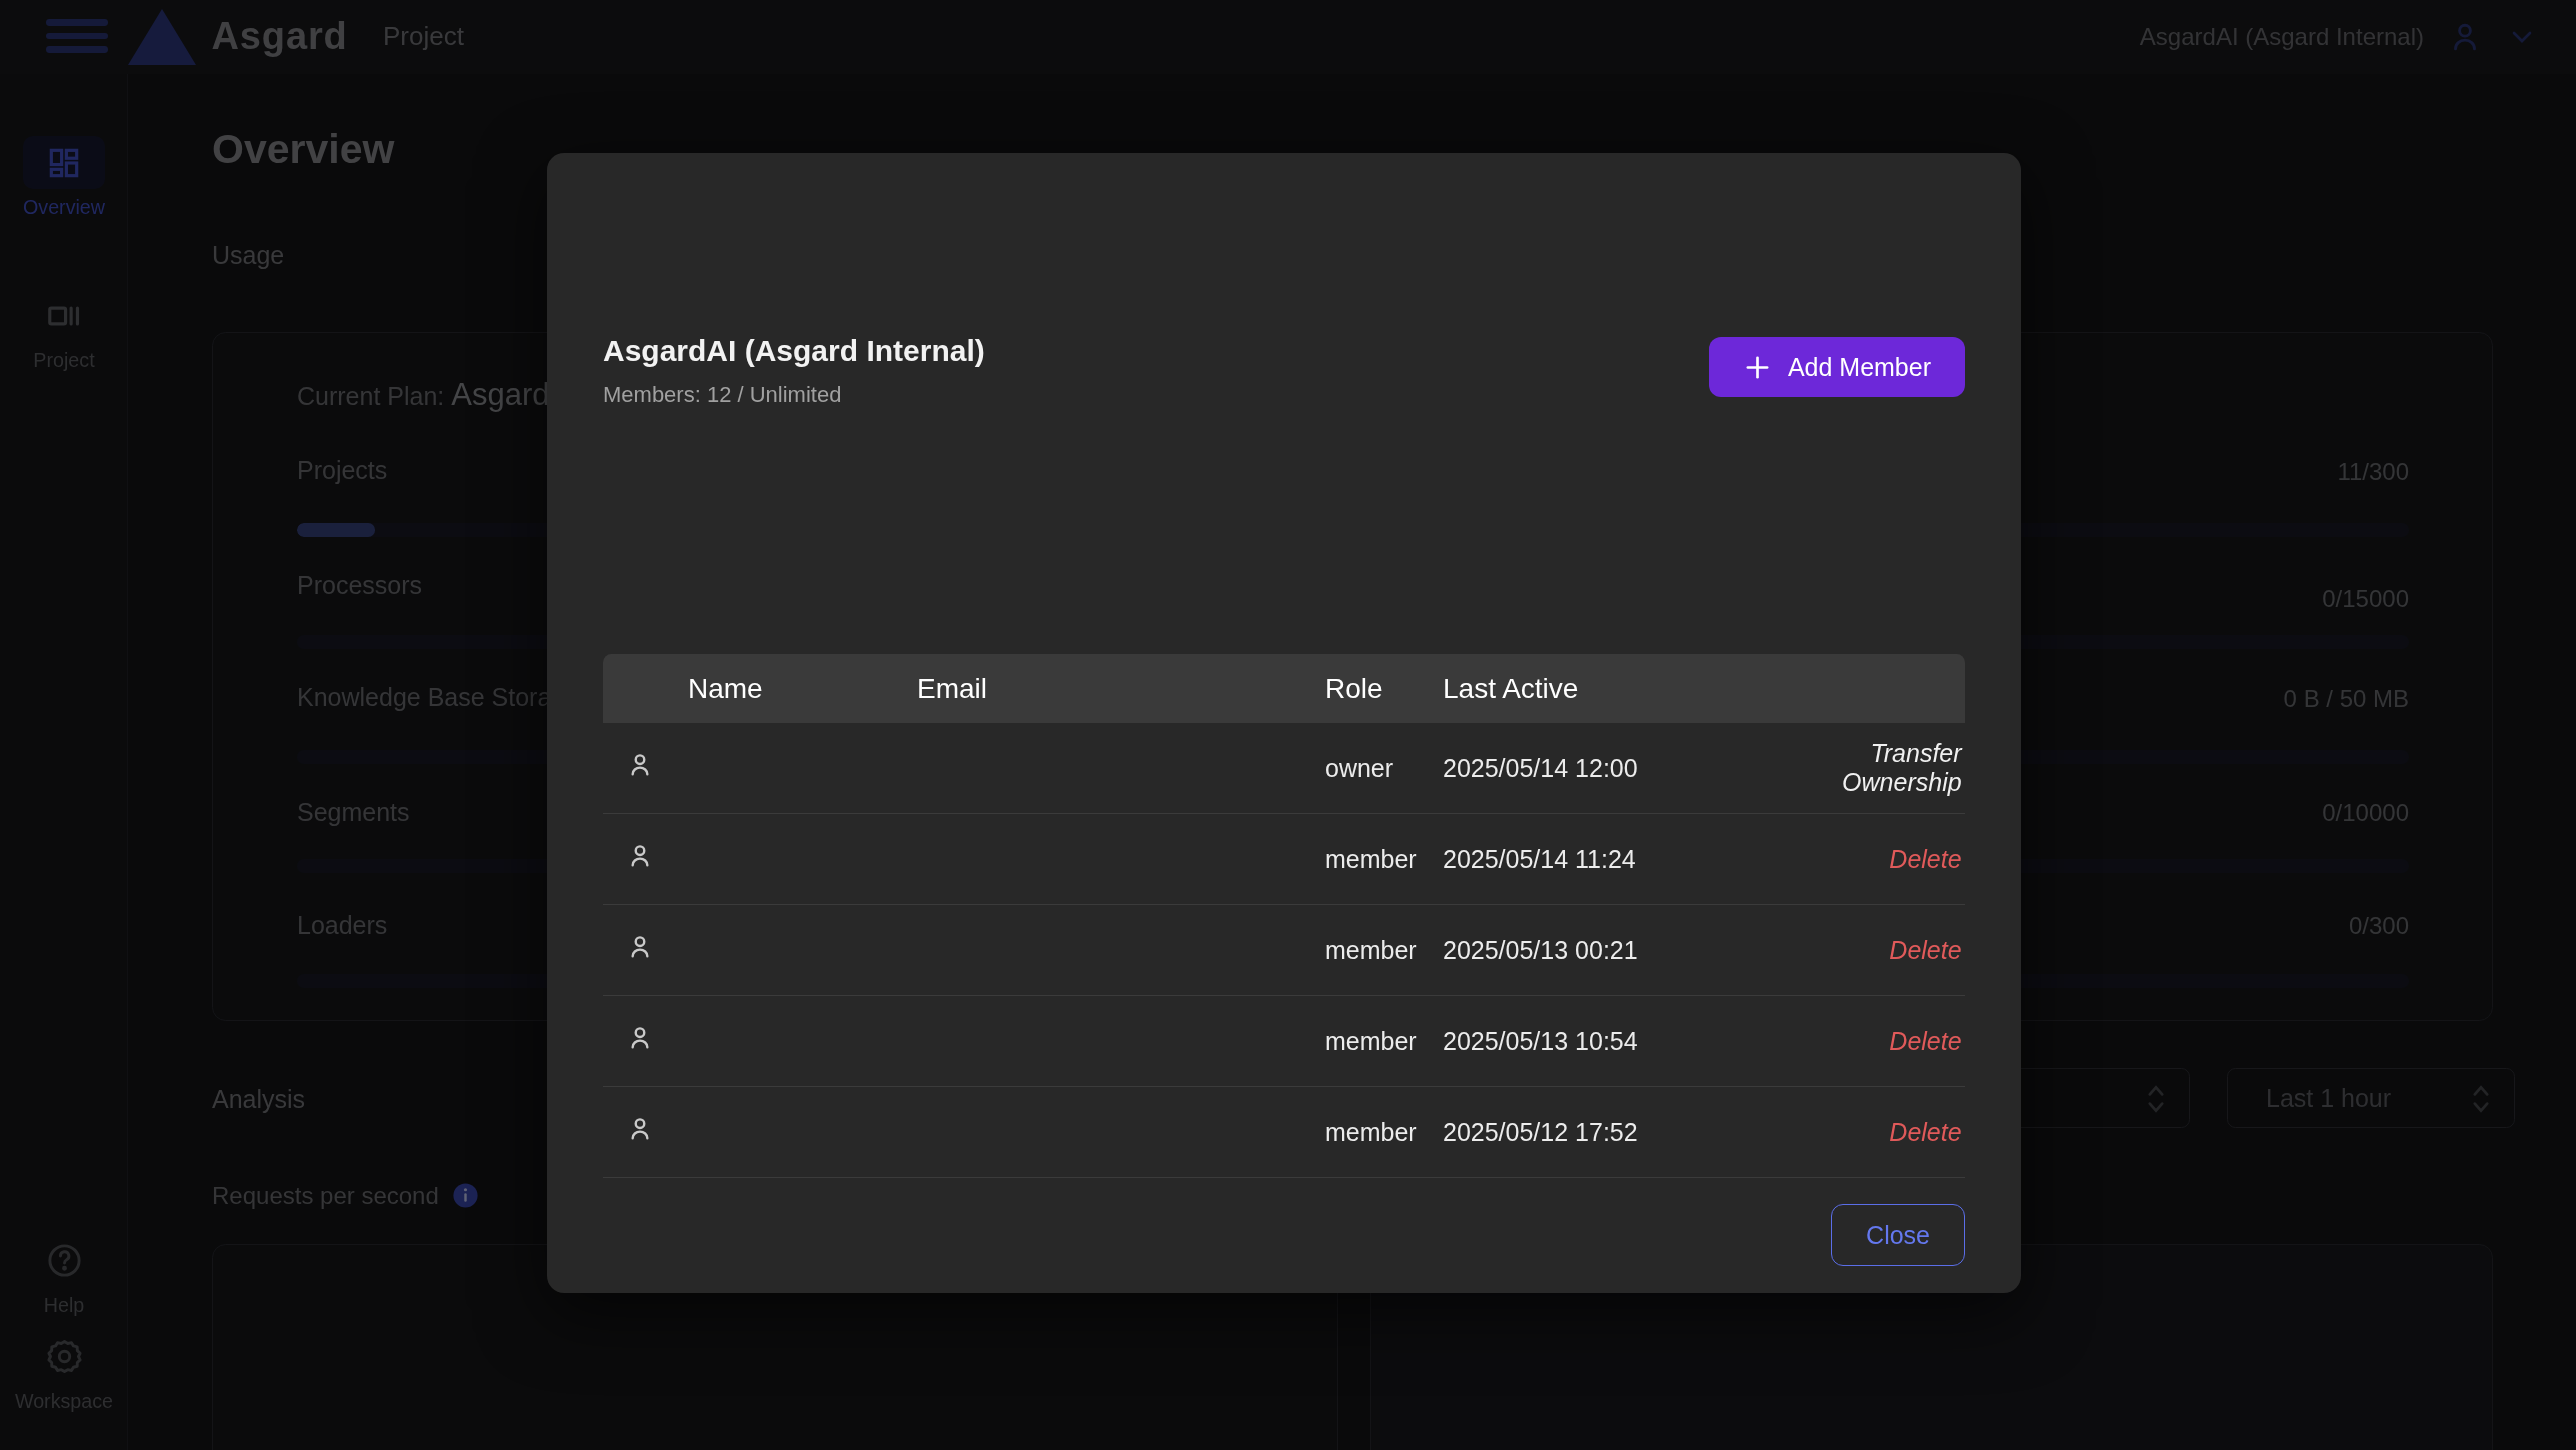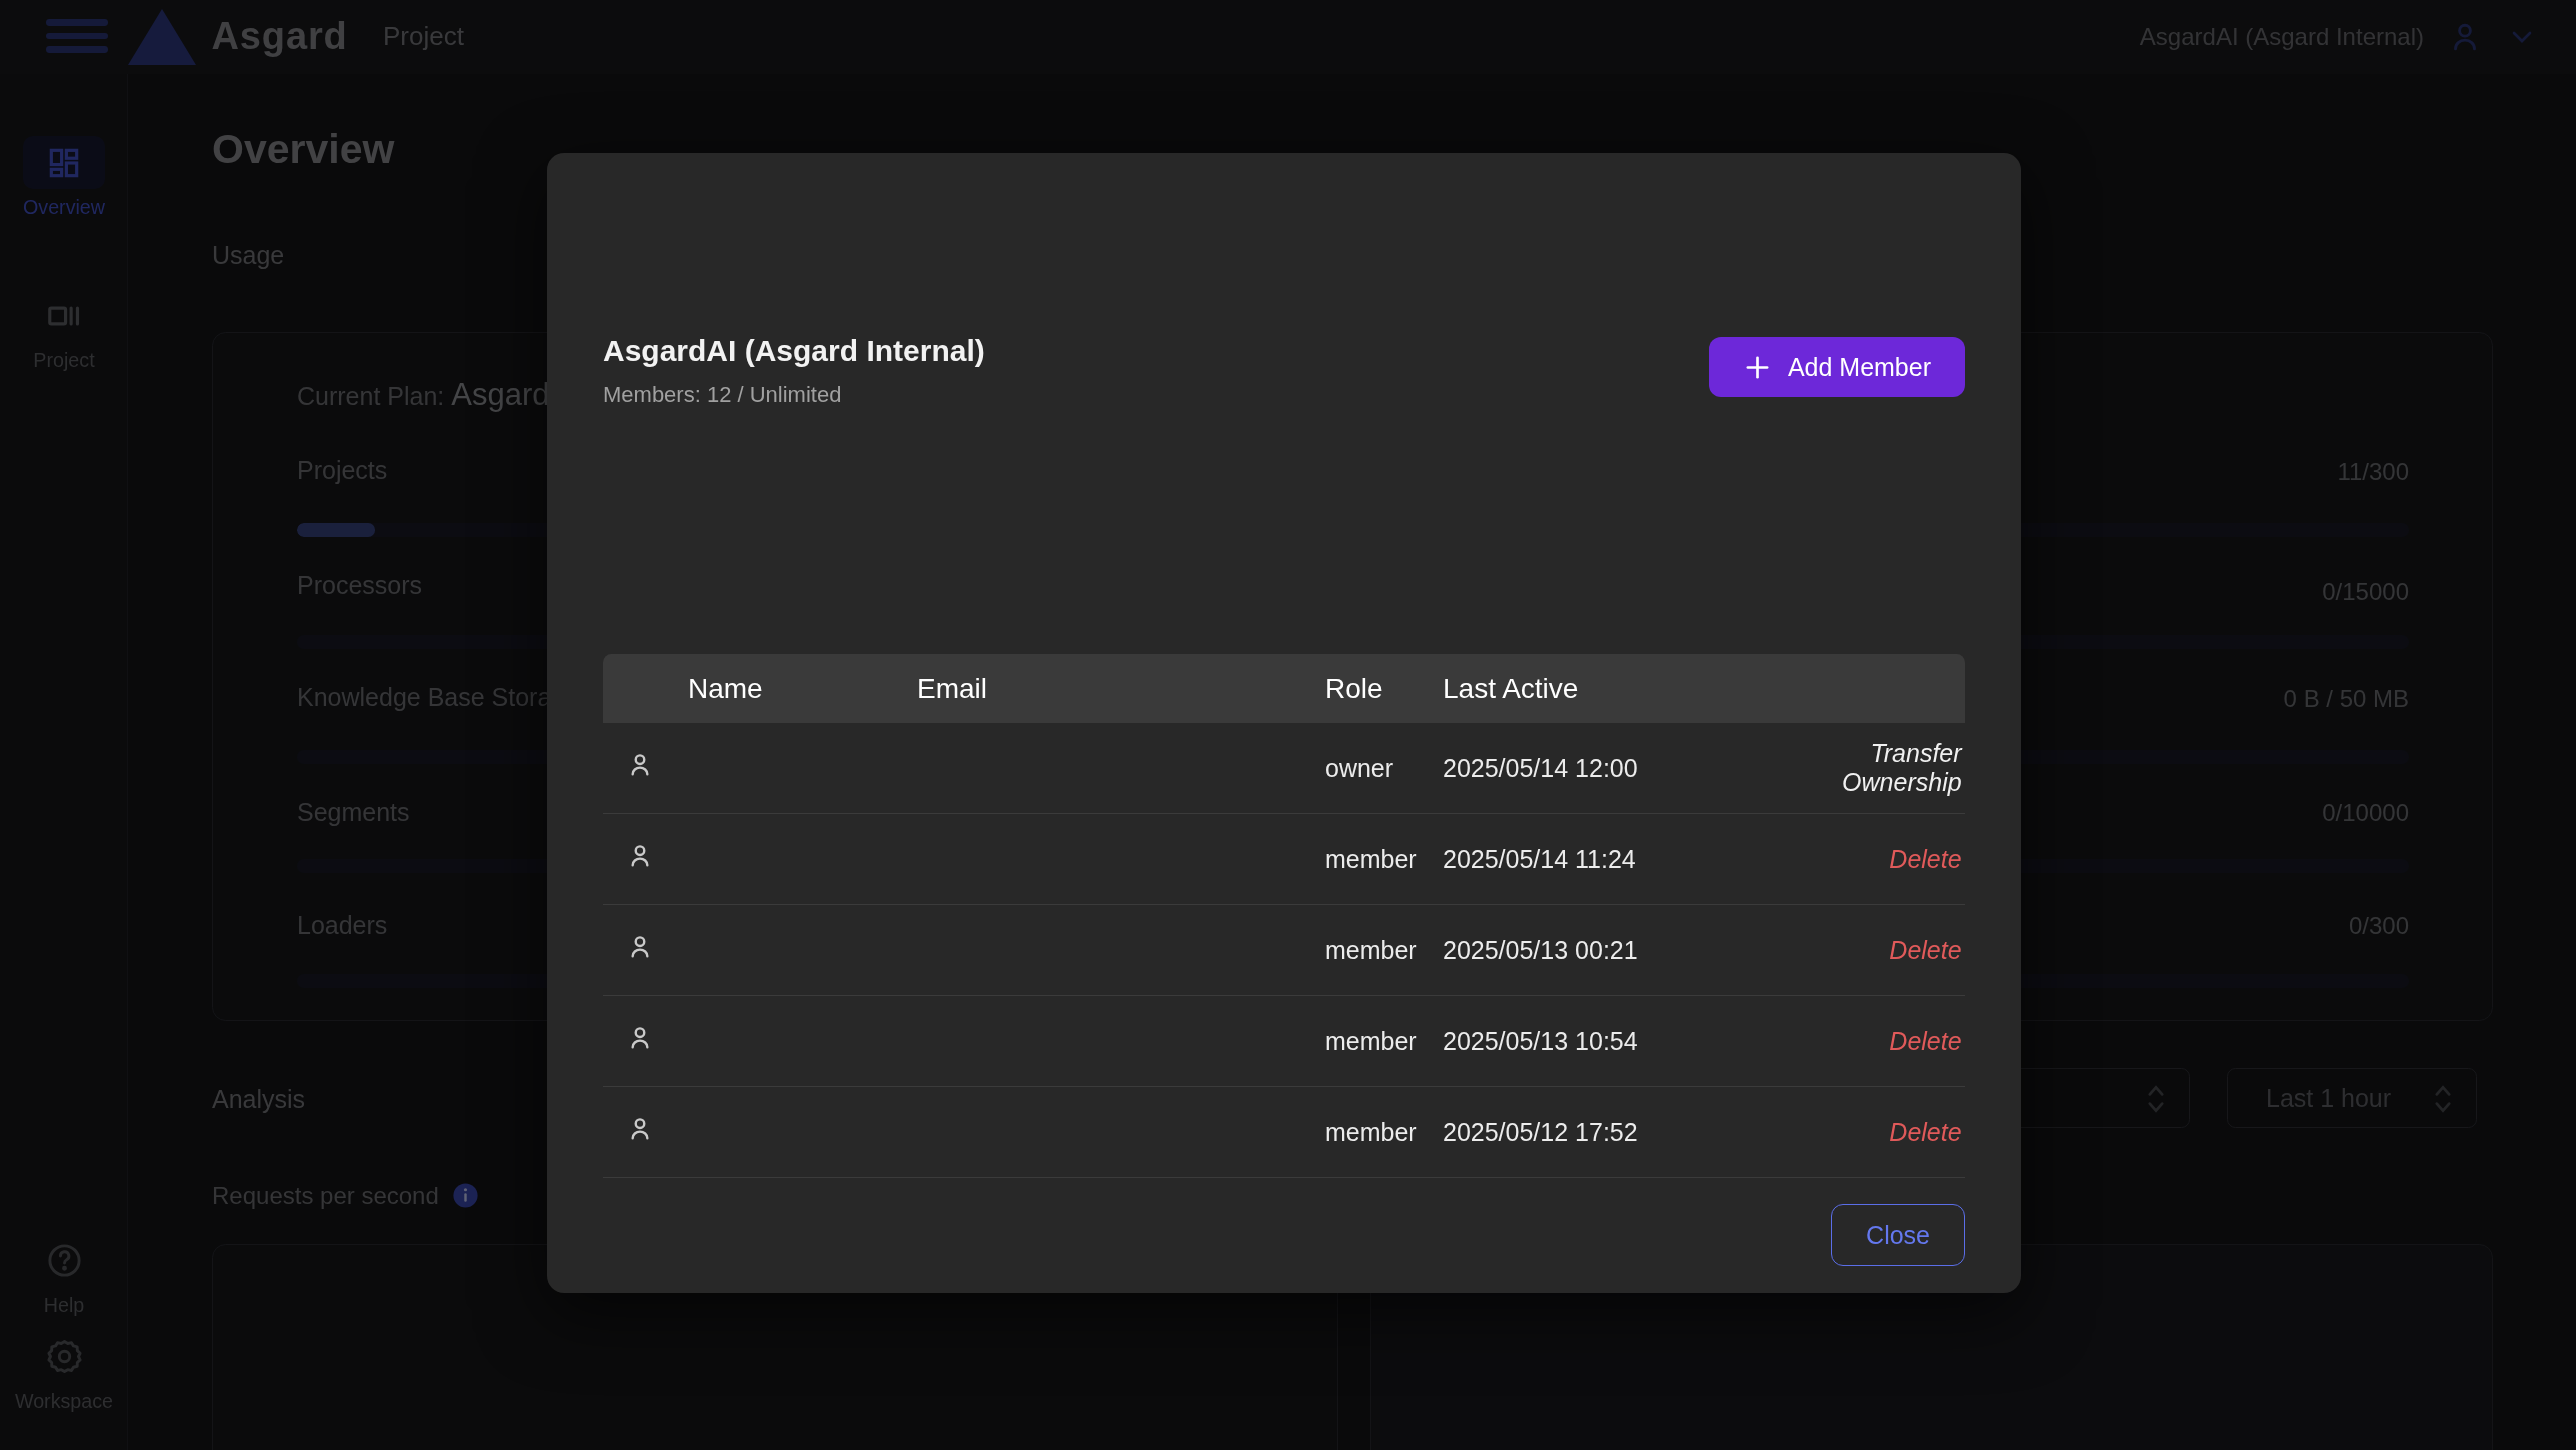--- a/index.html
+++ b/index.html
@@ -183,21 +183,21 @@
         <b>Asgard</b>
       </div>
 
       <div class="u-row-label" style="top:123px;">Projects</div>
       <div class="u-row-value" style="top:125px;">11/300</div>
       <div class="u-bar" style="top:190px;">
           <i style="width: 3.7%;"></i>
         </div>
 
       <div class="u-row-label" style="top:238px;">Processors</div>
-      <div class="u-row-value" style="top:245px;">0/15000</div>
+      <div class="u-row-value" style="top:252px;">0/15000</div>
       <div class="u-bar" style="top:302px;">
           <i style="width: 0%;"></i>
         </div>
 
       <div class="u-row-label" style="top:350px;">Knowledge Base Storage</div>
       <div class="u-row-value" style="top:352px;">0 B / 50 MB</div>
       <div class="u-bar" style="top:417px;">
           <i style="width: 0%;"></i>
         </div>
 
@@ -217,21 +217,21 @@
 
   <div class="section-title" style="top:1085px;">Analysis</div>
 
   <div class="filter-select" style="left:1845px; width:345px;">
     <span class="lbl"></span>
     <svg class="updown" viewBox="0 0 14 22" fill="none" stroke="currentColor" stroke-width="1.8" stroke-linecap="round">
       <polyline points="3,8 7,3.5 11,8"></polyline>
         <polyline points="3,14 7,18.5 11,14"></polyline>
     </svg>
   </div>
-  <div class="filter-select" style="left:2227px; width:250px;">
+  <div class="filter-select" style="left:2227px; width:288px;">
     <span class="lbl">Last 1 hour</span>
     <svg class="updown" viewBox="0 0 14 22" fill="none" stroke="currentColor" stroke-width="1.8" stroke-linecap="round">
       <polyline points="3,8 7,3.5 11,8"></polyline>
         <polyline points="3,14 7,18.5 11,14"></polyline>
     </svg>
   </div>
 
   <div class="req-line">
     <span>Requests per second</span>
     <svg class="info-ic" viewBox="0 0 24 24">

